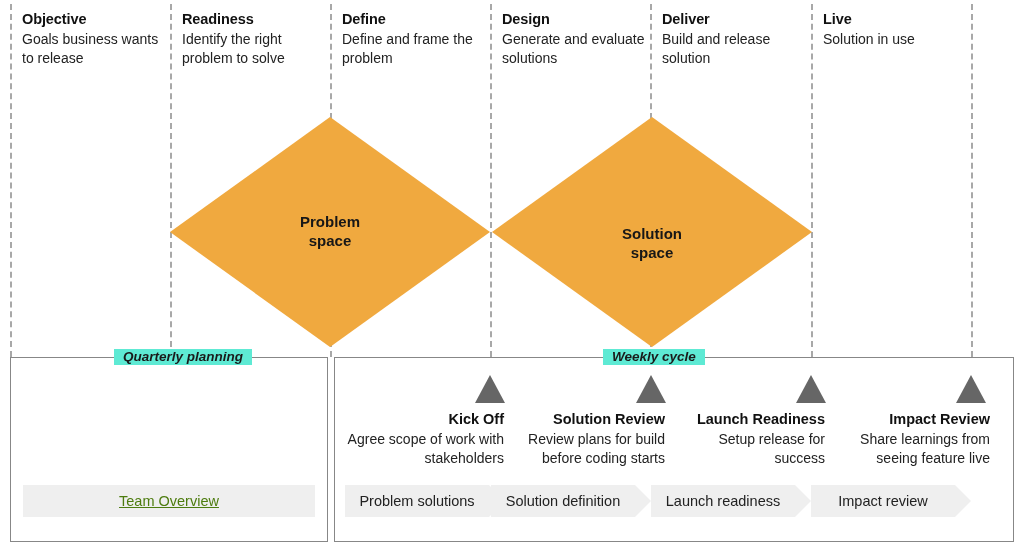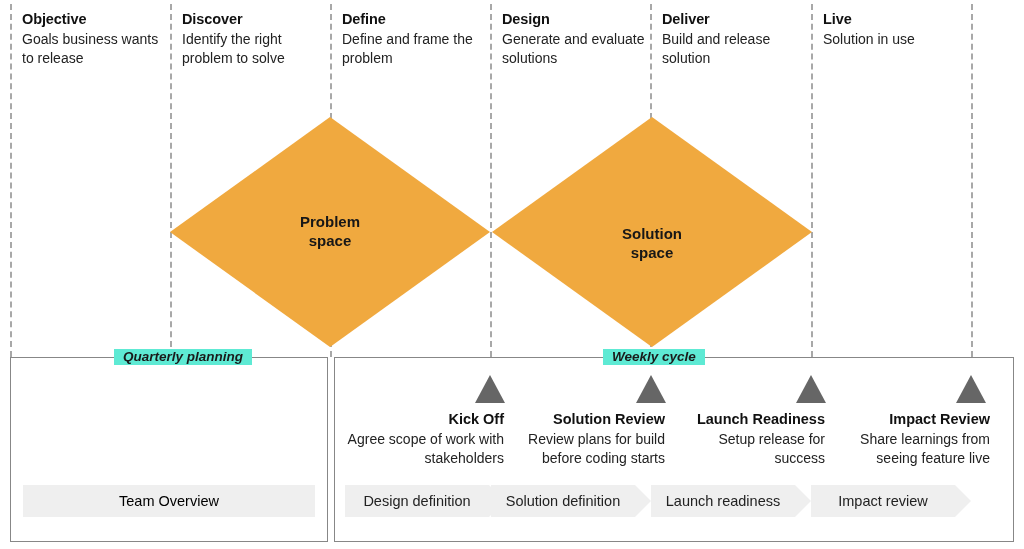--- a/index.html
+++ b/index.html
@@ -121,22 +121,23 @@
   }
 
   
   .flat-bar {
     position: absolute;
     background: #efefef;
     height: 32px;
     line-height: 32px;
     text-align: center;
     font-size: 14.5px;
-    color: #000000;
-    box-sizing: border-box;
+    color: #4d7c0f;
+    box-sizing: border-box;
+    text-decoration: underline;
   }
   .chev {
     position: absolute;
     height: 32px;
     background: #efefef;
     box-sizing: border-box;
     -webkit-clip-path: polygon(0 0, calc(100% - 16px) 0, 100% 50%, calc(100% - 16px) 100%, 0 100%);
     clip-path: polygon(0 0, calc(100% - 16px) 0, 100% 50%, calc(100% - 16px) 100%, 0 100%);
   }
   .chev-text {
@@ -165,21 +166,21 @@
 </div>
 
 <div class="stages">
 
   <div class="stage" style="left:22px;width:146px">
     <div class="stage-title">Objective</div>
     <div class="stage-desc">Goals business wants to release</div>
   </div>
 
   <div class="stage" style="left:182px;width:146px">
-    <div class="stage-title">Discover</div>
+    <div class="stage-title">Readiness</div>
     <div class="stage-desc">Identify the right problem to solve</div>
   </div>
 
   <div class="stage" style="left:342px;width:152px">
     <div class="stage-title">Define</div>
     <div class="stage-desc">Define and frame the problem</div>
   </div>
 
   <div class="stage" style="left:502px;width:146px">
     <div class="stage-title">Design</div>
@@ -244,21 +245,21 @@
 </div>
 
 <div class="milestone" style="left:825px;top:410px;width:165px">
   <div class="milestone-title">Impact Review</div>
   <div class="milestone-desc">Share learnings from seeing feature live</div>
 </div>
 
 <div class="flat-bar" style="left:23px;top:485px;width:292px">Team Overview</div>
 
 <div class="chev" style="left:345px;top:485px;width:160px">
-  <span class="chev-text">Design definition</span>
+  <span class="chev-text">Problem solutions</span>
 </div>
 
 <div class="chev" style="left:491px;top:485px;width:160px">
   <span class="chev-text">Solution definition</span>
 </div>
 
 <div class="chev" style="left:651px;top:485px;width:160px">
   <span class="chev-text">Launch readiness</span>
 </div>
 

